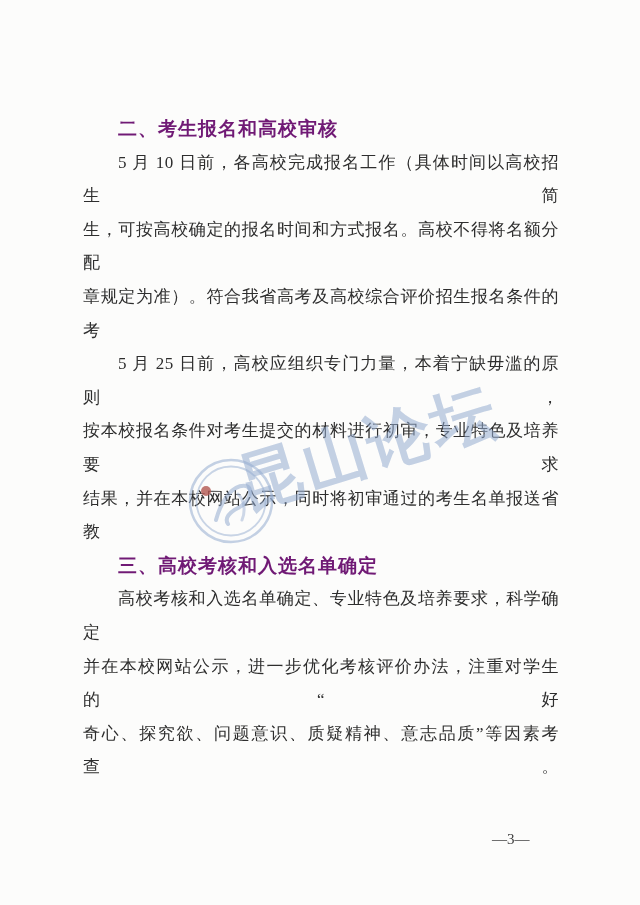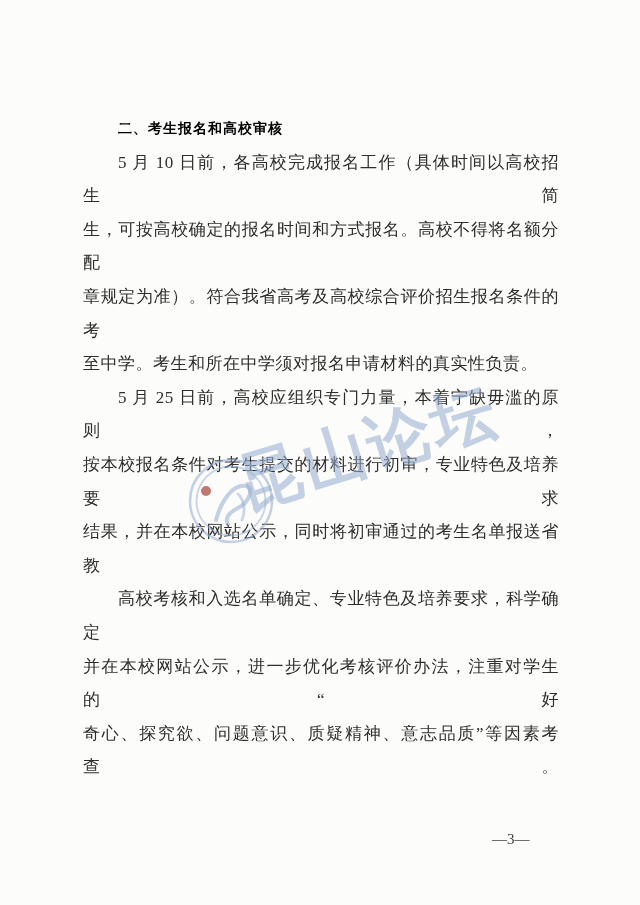--- a/index.html
+++ b/index.html
@@ -25,23 +25,23 @@
   .line {
     text-align: justify;
     text-align-last: justify;
     letter-spacing: 0.5px;
   }
   .line.indent { text-indent: 35px; }
   .line.short { text-align-last: left; }
   .heading {
     font-family: "Liberation Sans", "DejaVu Sans", sans-serif;
     font-weight: bold;
-    color: #000000;
+    color: #701a75;
     text-indent: 35px;
-    font-size: 14px;
+    font-size: 19px;
     letter-spacing: 1px;
   }
   .page-number {
     position: absolute;
     left: 492px; top: 831px;
     font-size: 15px;
     color: #3d3d3d;
     letter-spacing: 0px;
   }
   .watermark {
@@ -77,24 +77,24 @@
 </head>
 <body>
 
 <div class="page">
 
   <div class="content" id="content">
       <div class="heading">二、考生报名和高校审核</div>
       <div class="line indent">5 月 10 日前，各高校完成报名工作（具体时间以高校招生简</div>
       <div class="line">生，可按高校确定的报名时间和方式报名。高校不得将名额分配</div>
       <div class="line">章规定为准）。符合我省高考及高校综合评价招生报名条件的考</div>
-      <div class="line short">至中学。考生和所在中学须对报名申请材料的真实性负责。</div>
       <div class="line indent">5 月 25 日前，高校应组织专门力量，本着宁缺毋滥的原则，</div>
       <div class="line">按本校报名条件对考生提交的材料进行初审，专业特色及培养要求</div>
       <div class="line">结果，并在本校网站公示，同时将初审通过的考生名单报送省教</div>
+      <div class="heading">三、高校考核和入选名单确定</div>
       <div class="line indent">高校考核和入选名单确定、专业特色及培养要求，科学确定</div>
       <div class="line">并在本校网站公示，进一步优化考核评价办法，注重对学生的“好</div>
       <div class="line">奇心、探究欲、问题意识、质疑精神、意志品质”等因素考查。</div>
     </div>
 
   <div class="watermark">
     <div class="wm-logo">
       <svg width="86" height="86" viewBox="0 0 86 86">
         <circle cx="43" cy="43" r="41" fill="none" stroke="rgba(148,171,207,0.55)" stroke-width="2.5"></circle>
         <circle cx="43" cy="43" r="34.5" fill="none" stroke="rgba(148,171,207,0.5)" stroke-width="1.8"></circle>

